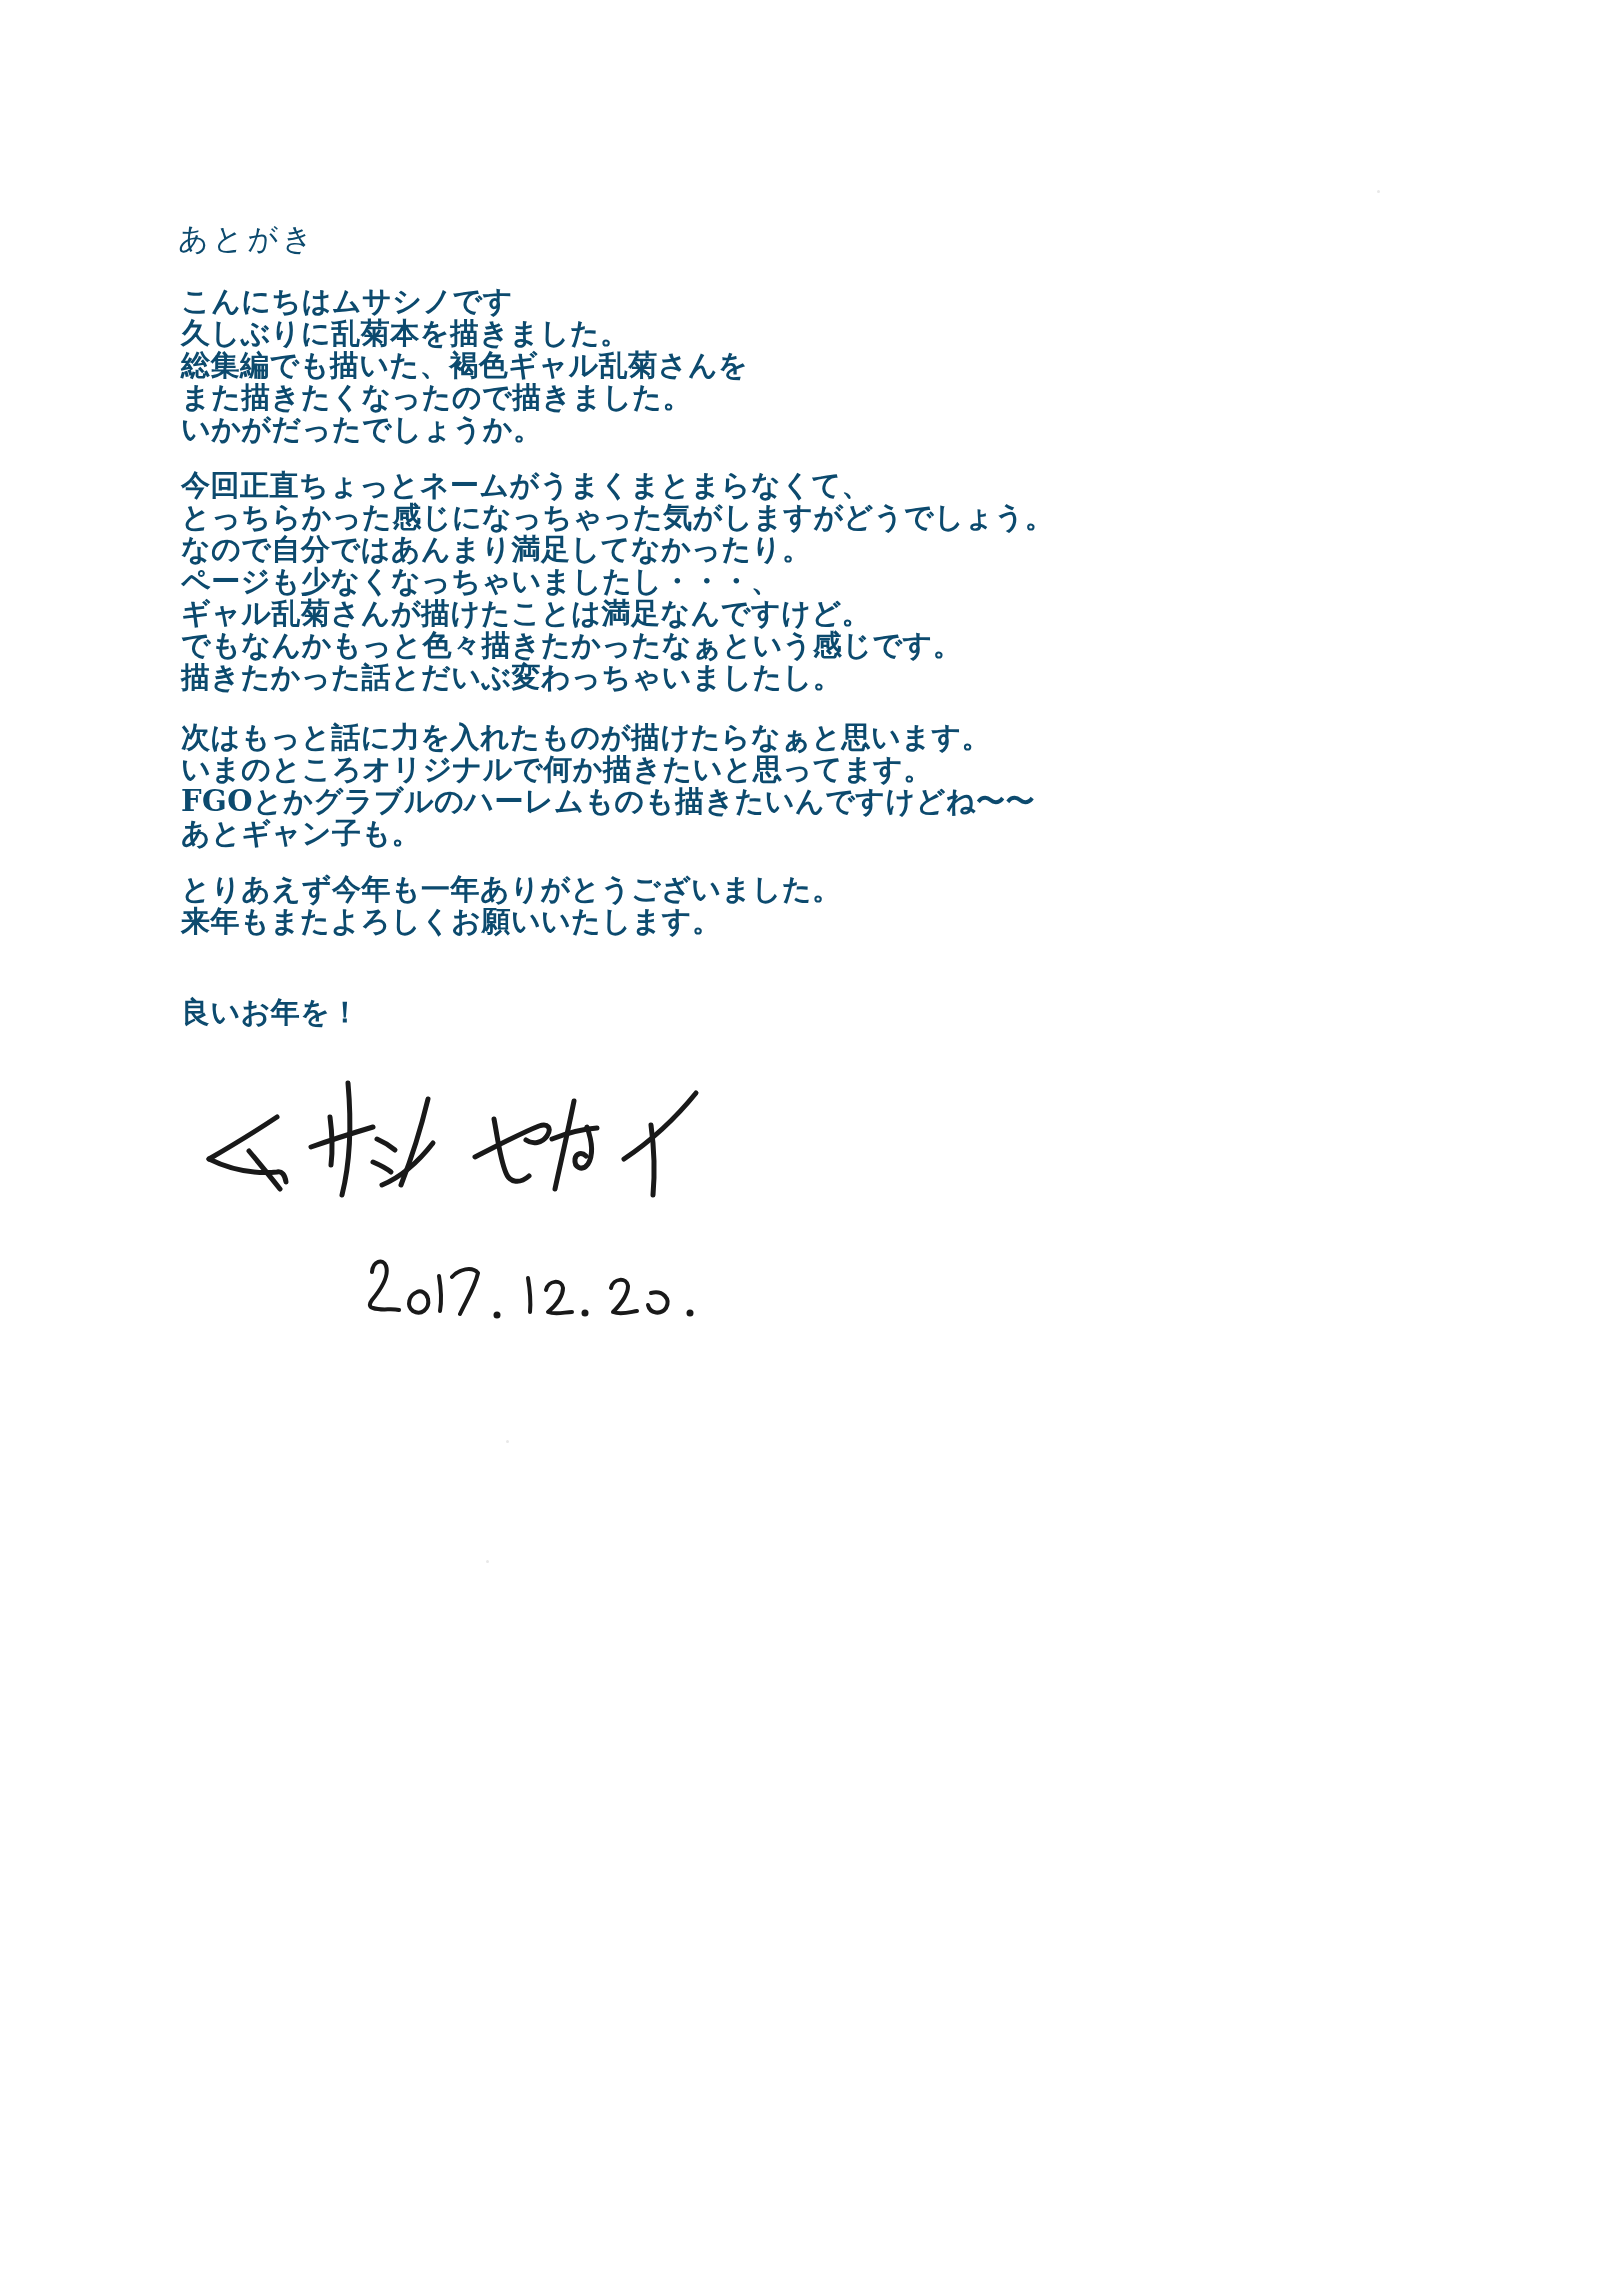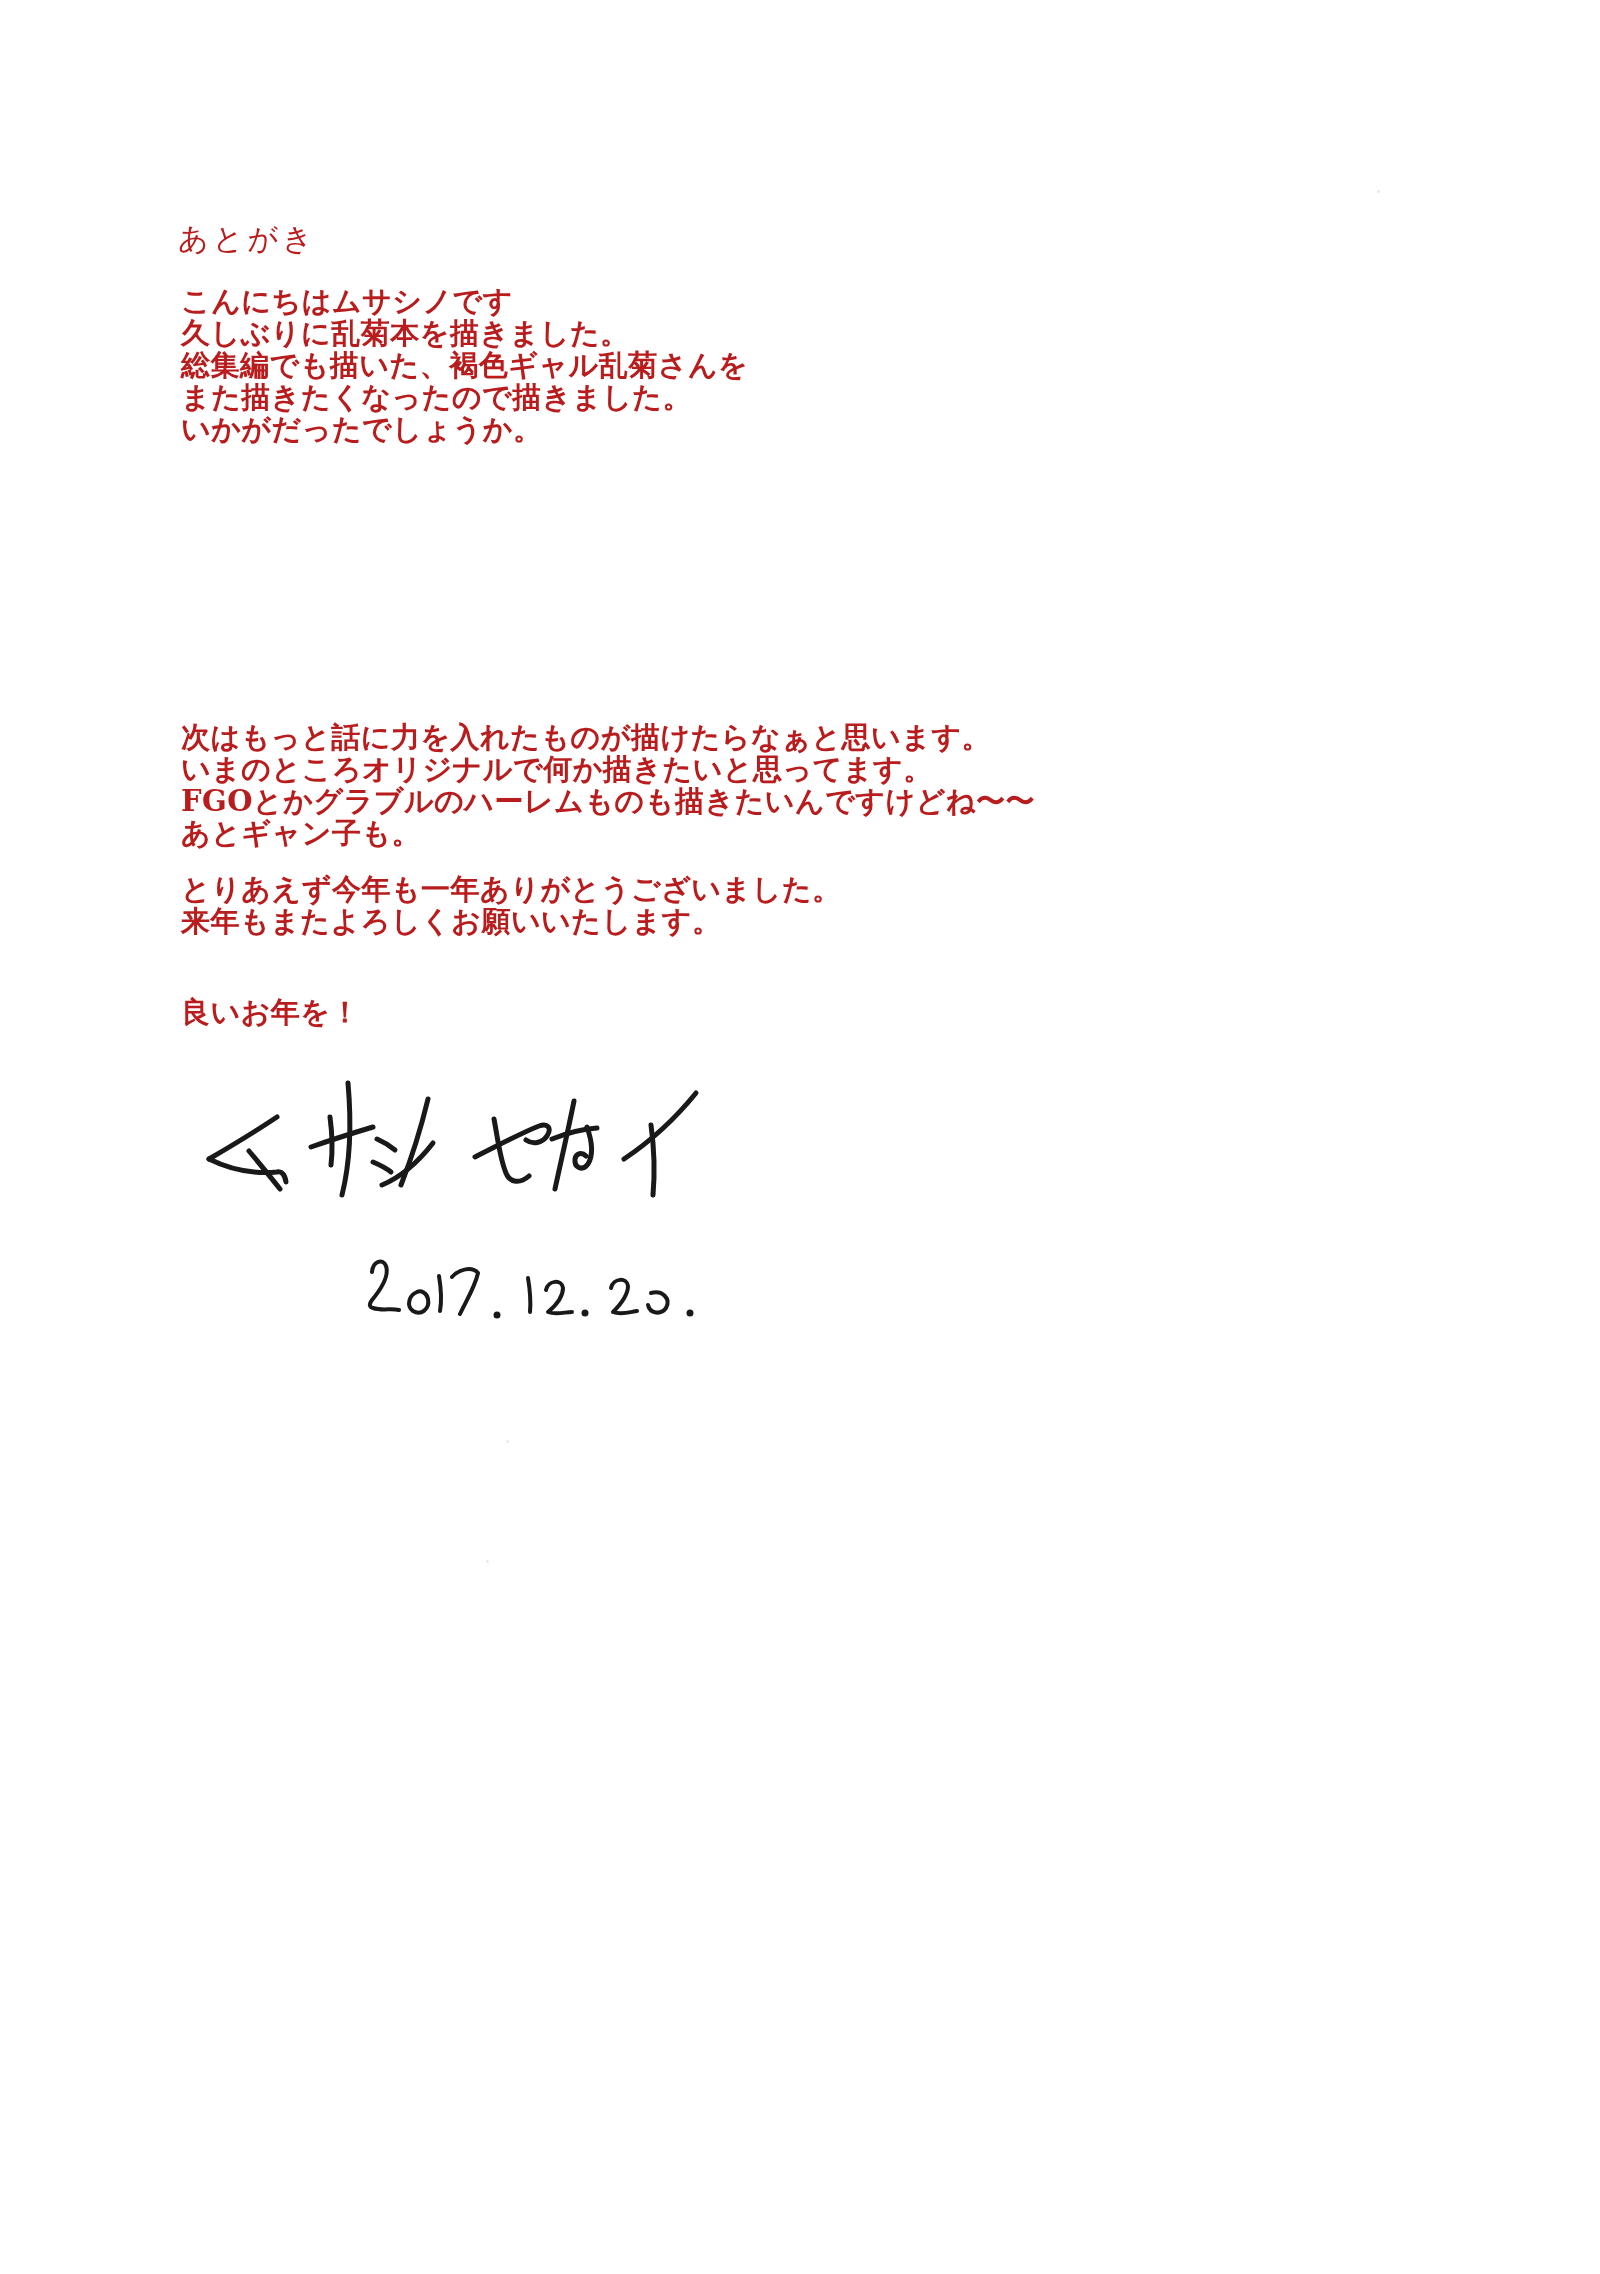--- a/index.html
+++ b/index.html
@@ -7,21 +7,21 @@
     padding: 0;
     background: #ffffff;
   }
   .page {
     position: relative;
     width: 1600px;
     height: 2274px;
     background: #ffffff;
     overflow: hidden;
     font-family: "DejaVu Serif", "Liberation Serif", serif;
-    color: #b91c1c;
+    color: #0c4a6e;
   }
   .title {
     position: absolute;
     left: 178px;
     top: 222px;
     margin: 0;
     font-size: 30px;
     font-weight: normal;
     line-height: 34px;
     letter-spacing: 4px;
@@ -98,20 +98,27 @@
 
 <div class="page">
 
   <h1 class="title">あとがき</h1>
 
   <p class="para p1">こんにちはムサシノです
 久しぶりに乱菊本を描きました。
 総集編でも描いた、褐色ギャル乱菊さんを
 また描きたくなったので描きました。
 いかがだったでしょうか。</p>
+  <p class="para p2">今回正直ちょっとネームがうまくまとまらなくて、
+とっちらかった感じになっちゃった気がしますがどうでしょう。
+なので自分ではあんまり満足してなかったり。
+ページも少なくなっちゃいましたし・・・、
+ギャル乱菊さんが描けたことは満足なんですけど。
+でもなんかもっと色々描きたかったなぁという感じです。
+描きたかった話とだいぶ変わっちゃいましたし。</p>
   <p class="para p3">次はもっと話に力を入れたものが描けたらなぁと思います。
 いまのところオリジナルで何か描きたいと思ってます。
 FGOとかグラブルのハーレムものも描きたいんですけどね〜〜
 あとギャン子も。</p>
   <p class="para p4">とりあえず今年も一年ありがとうございました。
 来年もまたよろしくお願いいたします。</p>
   <p class="para p5">良いお年を！</p>
 
   <div class="signature-block" aria-label="ムサシノセカイ">
     <span class="sr-only">ムサシノセカイ</span>

